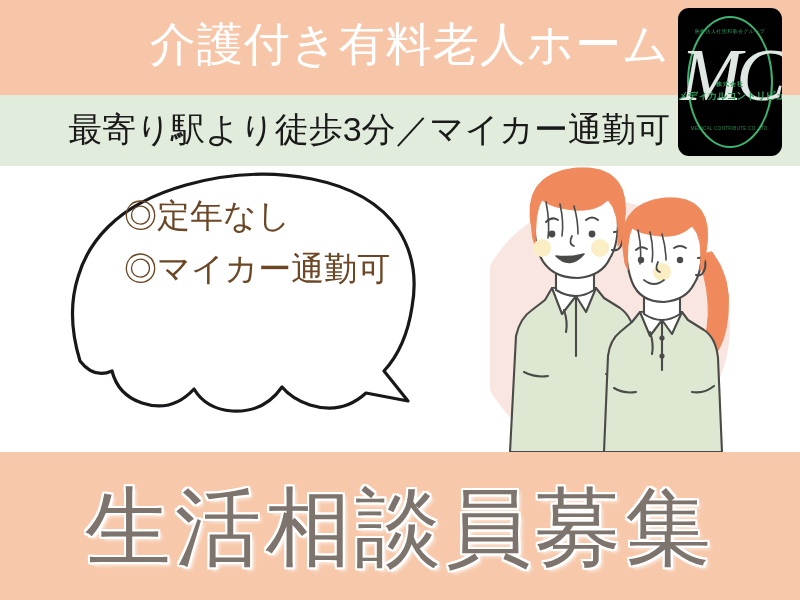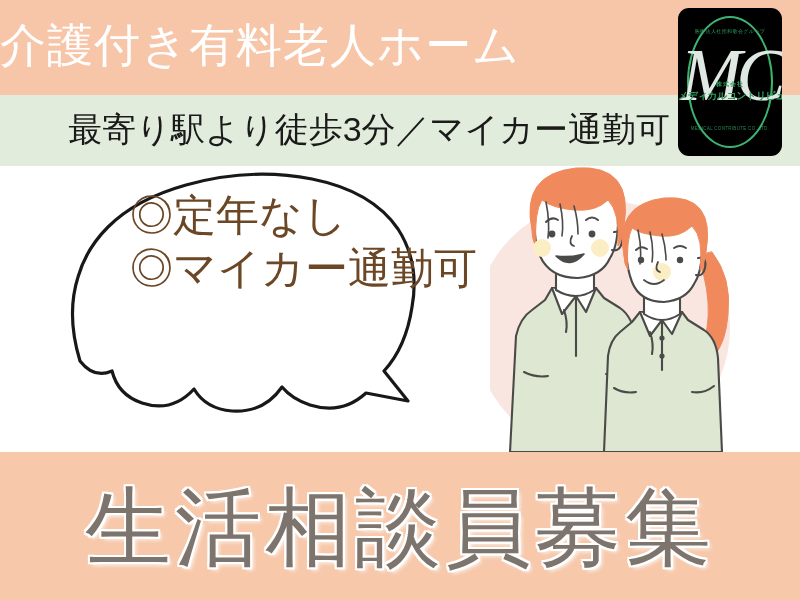--- a/index.html
+++ b/index.html
@@ -42,27 +42,28 @@
     left: 0; top: 452px;
     width: 800px; height: 148px;
     background: #f7c8aa;
   }
 
   
   .headline {
     position: absolute;
     left: 0; top: 12px;
     width: 670px;
-    text-align: left;
+    text-align: right;
     color: #ffffff;
     font-size: 46px;
     font-weight: 400;
     letter-spacing: 1px;
     line-height: 66px;
     white-space: nowrap;
+    font-family: Liberation Serif, serif;
   }
   .subline {
     position: absolute;
     left: 0; top: 104px;
     width: 670px;
     text-align: right;
     color: #1a1a1a;
     font-size: 34px;
     font-weight: 400;
     letter-spacing: 0px;
@@ -154,24 +155,24 @@
 
   
   .bubble-wrap {
     position: absolute;
     left: 60px; top: 165px;
     width: 420px; height: 270px;
   }
   .bubble-wrap svg { display: block; }
   .bubble-text {
     position: absolute;
-    left: 70px; top: 24px;
+    left: 64px; top: 24px;
     width: 340px;
     color: #6b4726;
-    font-size: 43px;
+    font-size: 33px;
     line-height: 53px;
     letter-spacing: 0px;
     white-space: nowrap;
   }
   .bubble-line { display: block; }
 
   
   .banner-text {
     position: absolute;
     left: 0; top: 472px;

